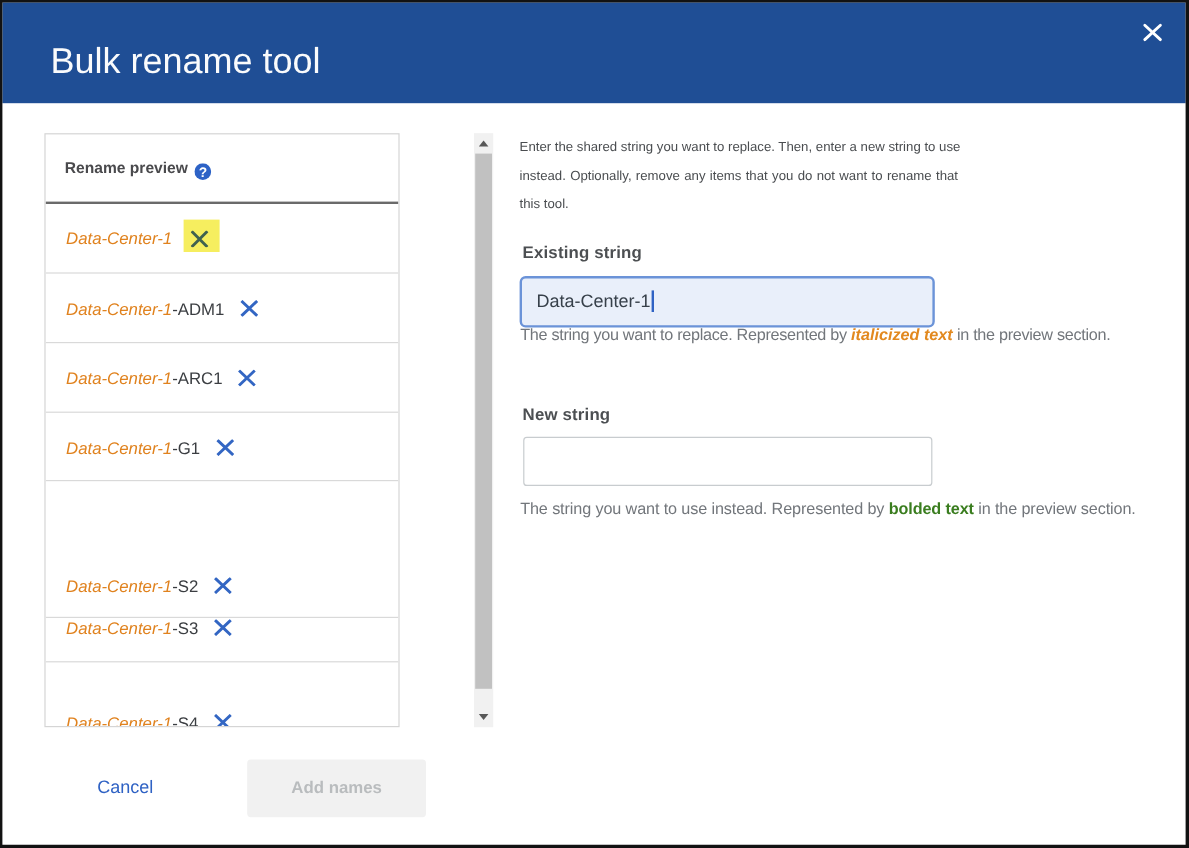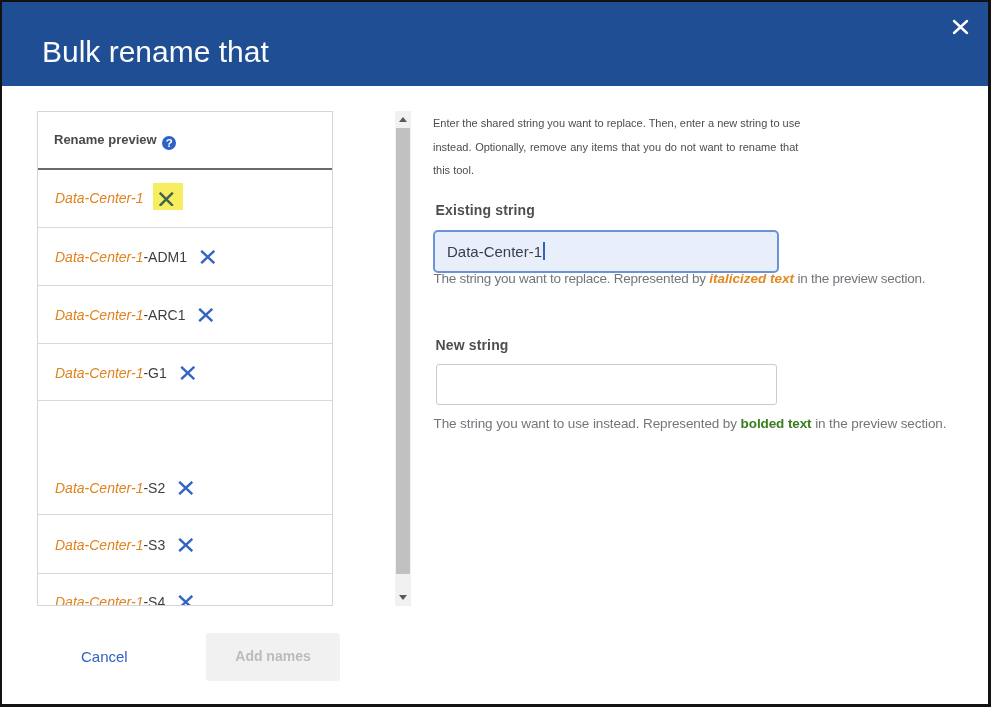--- a/index.html
+++ b/index.html
@@ -36,28 +36,28 @@
   #in1 .val { display:inline-block; margin-left:12px; margin-top:9.5px; font-size:15px; line-height:19px; color:#37404a; }
   #caret { display:inline-block; width:1.5px; height:18px; background:#2f62c4; vertical-align:-3.8px; margin-left:1px; }
   #in2 { position:absolute; left:436px; top:364px; width:341px; height:40.5px; background:#fff;
          border:1px solid #c8cccf; border-radius:3px; }
   .helper { position:absolute; left:433.5px; font-size:13.5px; line-height:14px; color:#72767b; letter-spacing:-0.25px; white-space:nowrap; }
   .helper .it2 { font-style:italic; color:#e2891f; font-weight:700; letter-spacing:0;}
   .helper .bt { font-weight:700; color:#3a7d1f; }
 
   
   #cancel { position:absolute; left:81px; top:649px; font-size:15px; line-height:15px; color:#2f62c4; }
-  #addbtn { position:absolute; left:206px; top:632.5px; width:134px; height:48px; background:#f1f1f1;
+  #addbtn { position:absolute; left:206px; top:632.5px; width:149px; height:48px; background:#f1f1f1;
             border:none; border-radius:3px; color:#b9bcbe; font-weight:700; font-size:14px;
             font-family:"Liberation Sans",sans-serif; text-align:center; line-height:47px; }
 </style>
 </head>
 <body>
   <div id="hdr"></div>
-  <div id="title">Bulk rename that</div>
+  <div id="title">Bulk rename tool</div>
   <svg id="closex" viewBox="0 0 17 16">
     <path d="M2 2 L15 14 M15 2 L2 14" stroke="#ffffff" stroke-width="2.4" stroke-linecap="round"></path>
   </svg>
 
   <div id="panel">
     <span class="lbl">Rename preview</span>
     <svg style="position:absolute;left:123.5px;top:23.5px" width="14" height="14" viewBox="0 0 14 14">
       <circle cx="7" cy="7" r="7" fill="#2d62c6"></circle>
       <text x="7.2" y="11.2" font-size="11.5" font-weight="700" fill="#fff" text-anchor="middle" font-family="Liberation Sans">?</text>
     </svg>
@@ -83,21 +83,21 @@
     <div class="row" style="top:232px;height:57px;">
       <span class="txt"><span class="it">Data-Center-1</span>-G1<span class="xicon"><svg width="15.5" height="14" viewBox="0 0 15.5 14">
             <path d="M1.2 0.8 L14.3 13.2 M14.3 0.8 L1.2 13.2" stroke="#3366c3" stroke-width="2.4"></path>
           </svg></span></span>
     </div>
     <div class="row" style="top:347px;height:56px;">
       <span class="txt"><span class="it">Data-Center-1</span>-S2<span class="xicon"><svg width="15.5" height="14" viewBox="0 0 15.5 14">
             <path d="M1.2 0.8 L14.3 13.2 M14.3 0.8 L1.2 13.2" stroke="#3366c3" stroke-width="2.4"></path>
           </svg></span></span>
     </div>
-    <div class="row" style="top:404px;height:58px;">
+    <div class="row" style="top:382px;height:58px;">
       <span class="txt"><span class="it">Data-Center-1</span>-S3<span class="xicon"><svg width="15.5" height="14" viewBox="0 0 15.5 14">
             <path d="M1.2 0.8 L14.3 13.2 M14.3 0.8 L1.2 13.2" stroke="#3366c3" stroke-width="2.4"></path>
           </svg></span></span>
     </div>
     <div class="row" style="top:461px;height:33px;border-bottom:none;">
       <span class="txt"><span class="it">Data-Center-1</span>-S4<span class="xicon"><svg width="15.5" height="14" viewBox="0 0 15.5 14">
             <path d="M1.2 0.8 L14.3 13.2 M14.3 0.8 L1.2 13.2" stroke="#3366c3" stroke-width="2.4"></path>
           </svg></span></span>
     </div>
   </div>

